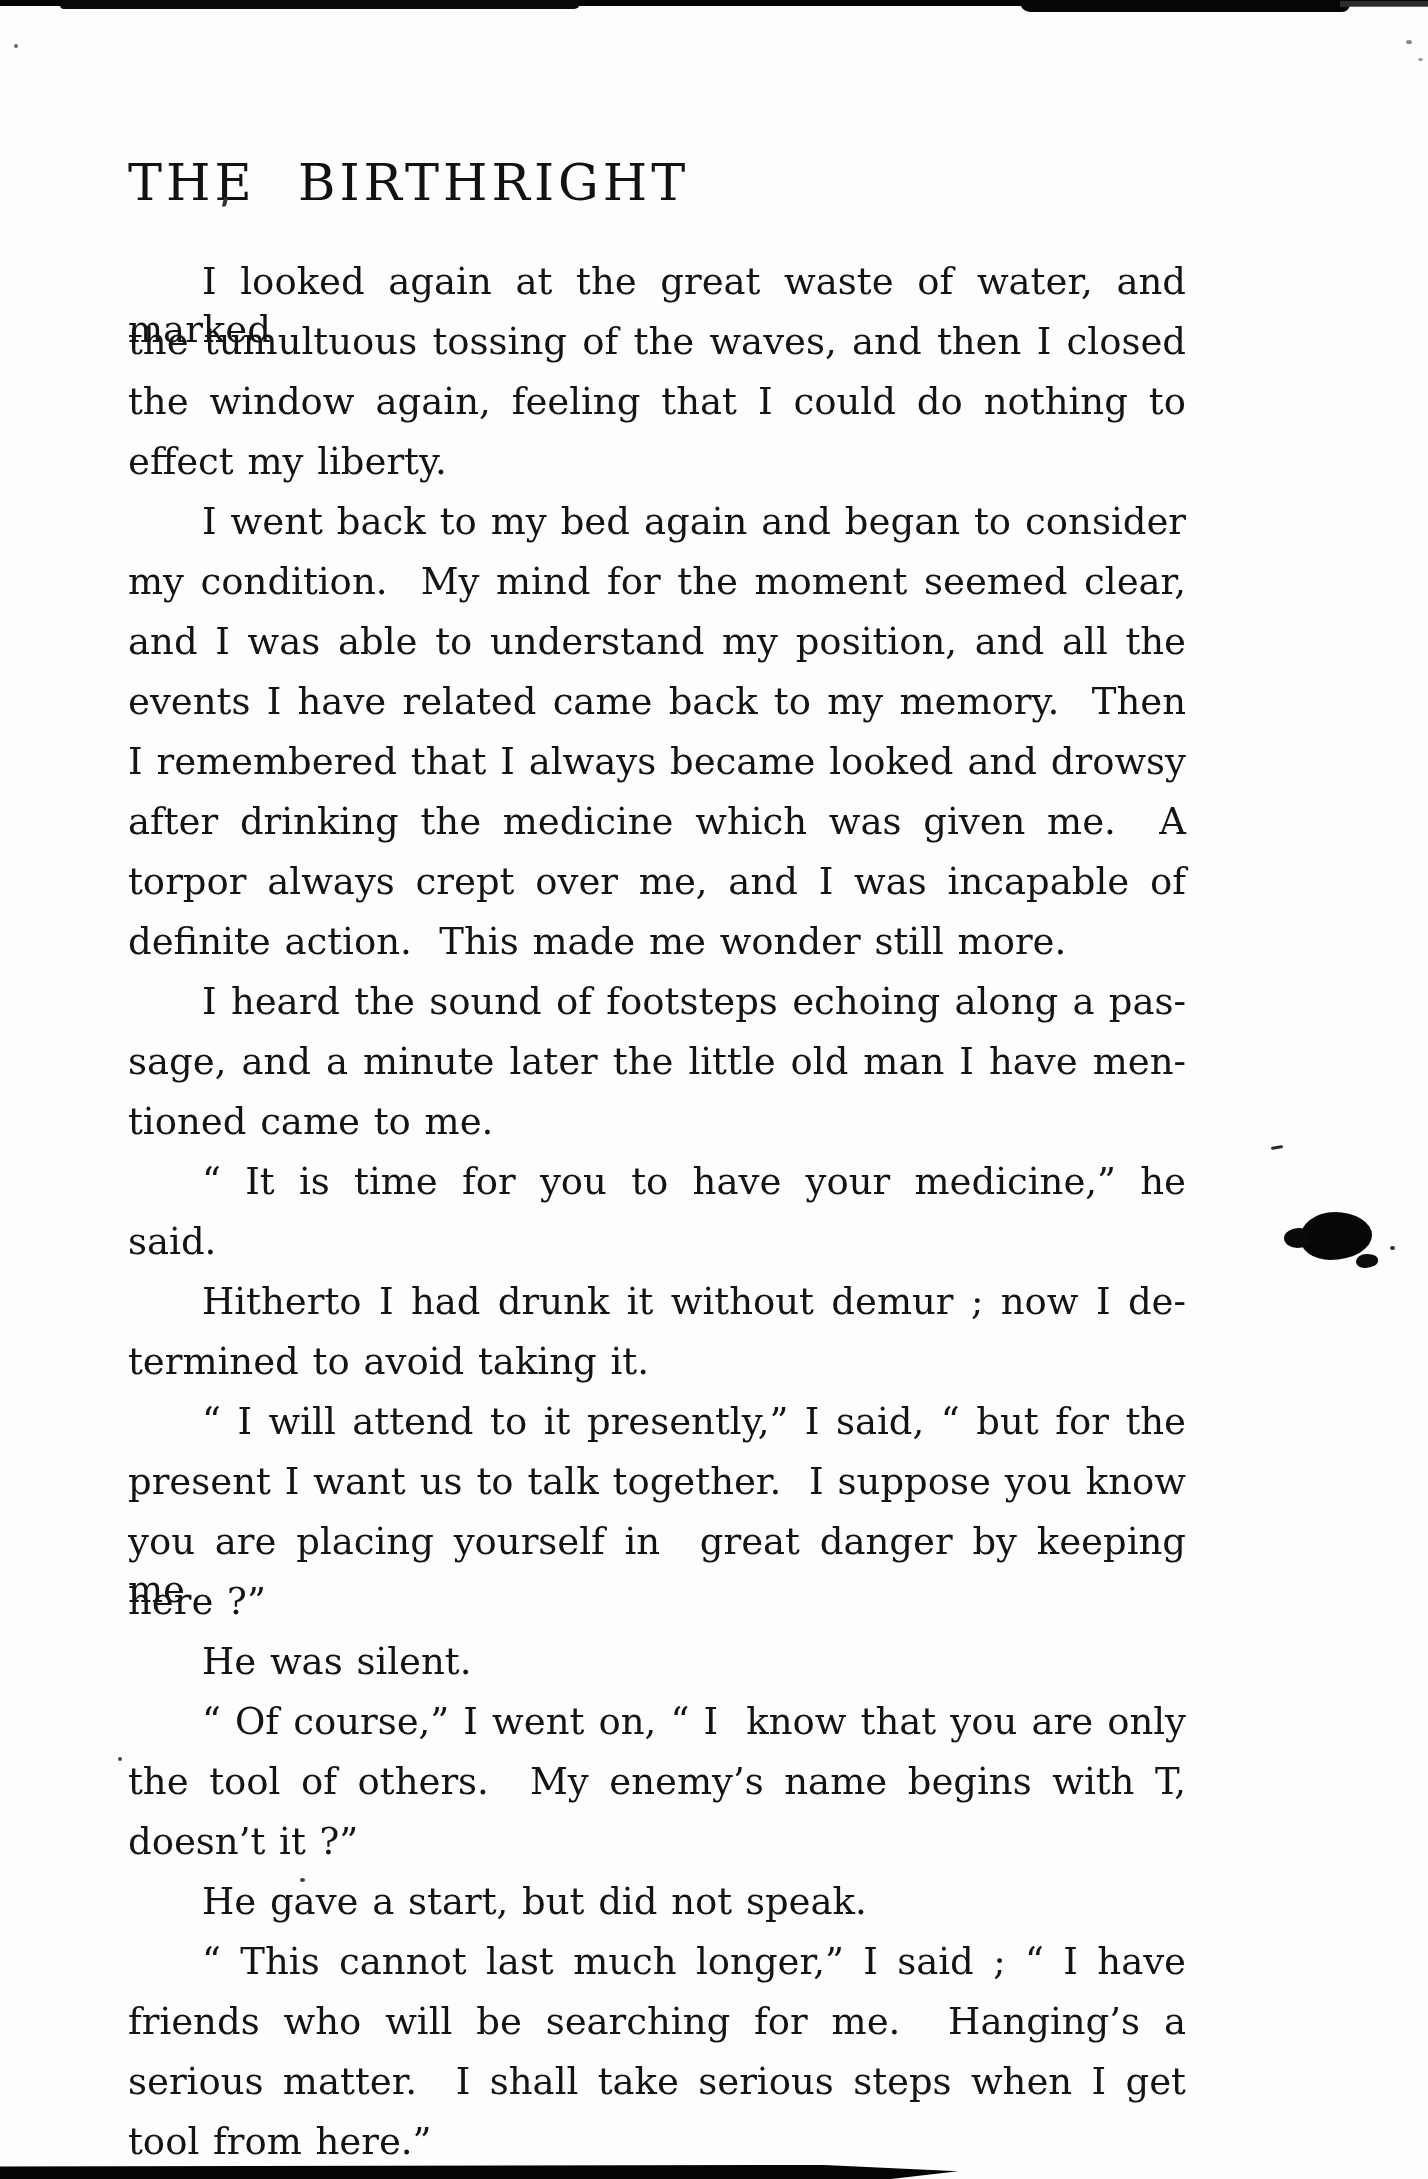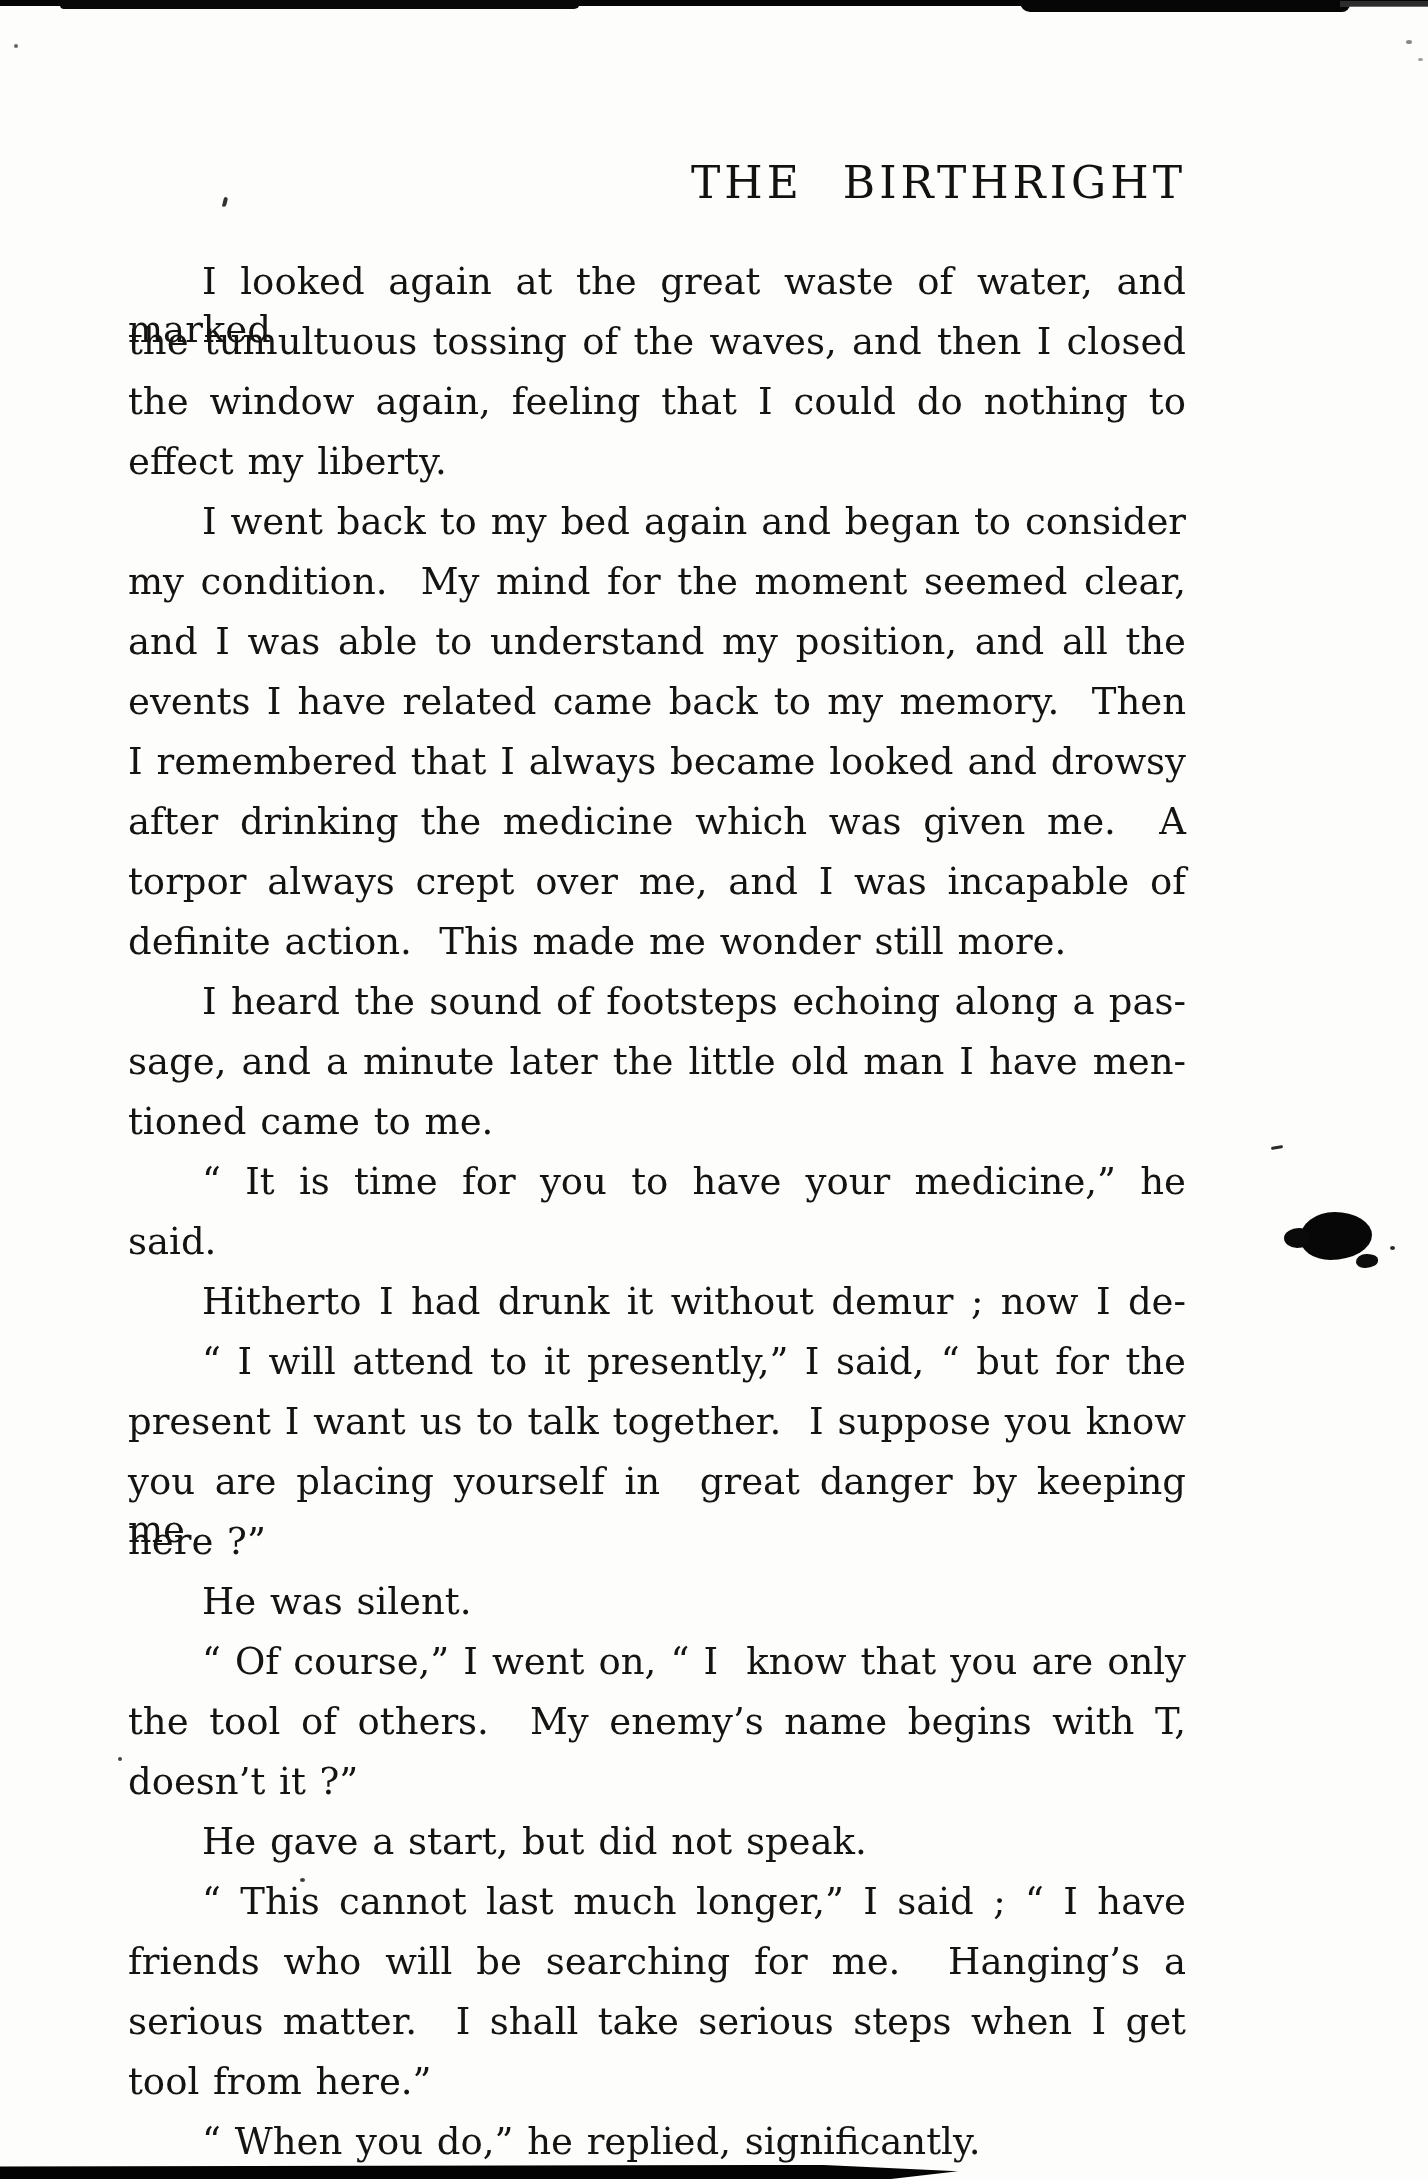--- a/index.html
+++ b/index.html
@@ -44,22 +44,22 @@
   .speck.s3 { left: 223px;  top: 197px;  width: 4px;  height: 10px; border-radius: 2px 2px 3px 1px; transform: rotate(14deg); background:#333; }
   .speck.s4 { left: 118px;  top: 1757px; width: 4px;  height: 4px; background:#444; }
   .speck.s5 { left: 300px;  top: 1878px; width: 5px;  height: 4px; background:#3c3c3c; }
   .speck.s6 { left: 14px;   top: 44px;   width: 4px;  height: 4px; background:#666; }
   .speck.s7 { left: 1406px; top: 40px;   width: 6px;  height: 4px; background:#8a8a8a; }
   .speck.s8 { left: 1418px; top: 58px;   width: 5px;  height: 3px; background:#9a9a9a; }
 
   
   .header {
     position: absolute; top: 160px; left: 128px; width: 1058px;
-    text-align: right;
-    font-size: 44px; line-height: 46px;
+    text-align: left;
+    font-size: 51px; line-height: 46px;
     letter-spacing: 4px; word-spacing: 22px;
     color: #121212;
   }
   .body-text {
     position: absolute; top: 246px; left: 128px; width: 1058px;
     font-size: 37px;
   }
   .body-text .line {
     height: 48px; line-height: 48px;
     white-space: pre-wrap;
@@ -103,20 +103,21 @@
       <div class="line">I remembered that I always became looked and drowsy</div>
       <div class="line">after drinking the medicine which was given me.  A</div>
       <div class="line">torpor always crept over me, and I was incapable of</div>
       <div class="line last">definite action.  This made me wonder still more.</div>
       <div class="line first">I heard the sound of footsteps echoing along a pas-</div>
       <div class="line">sage, and a minute later the little old man I have men-</div>
       <div class="line last">tioned came to me.</div>
       <div class="line first">“ It is time for you to have your medicine,” he</div>
       <div class="line last">said.</div>
       <div class="line first">Hitherto I had drunk it without demur ; now I de-</div>
+      <div class="line last">termined to avoid taking it.</div>
       <div class="line first">“ I will attend to it presently,” I said, “ but for the</div>
       <div class="line">present I want us to talk together.  I suppose you know</div>
       <div class="line">you are placing yourself in  great danger by keeping me</div>
       <div class="line last">here ?”</div>
       <div class="line first last">He was silent.</div>
       <div class="line first">“ Of course,” I went on, “ I  know that you are only</div>
       <div class="line">the tool of others.  My enemy’s name begins with T,</div>
       <div class="line last">doesn’t it ?”</div>
       <div class="line first last">He gave a start, but did not speak.</div>
       <div class="line first">“ This cannot last much longer,” I said ; “ I have</div>

